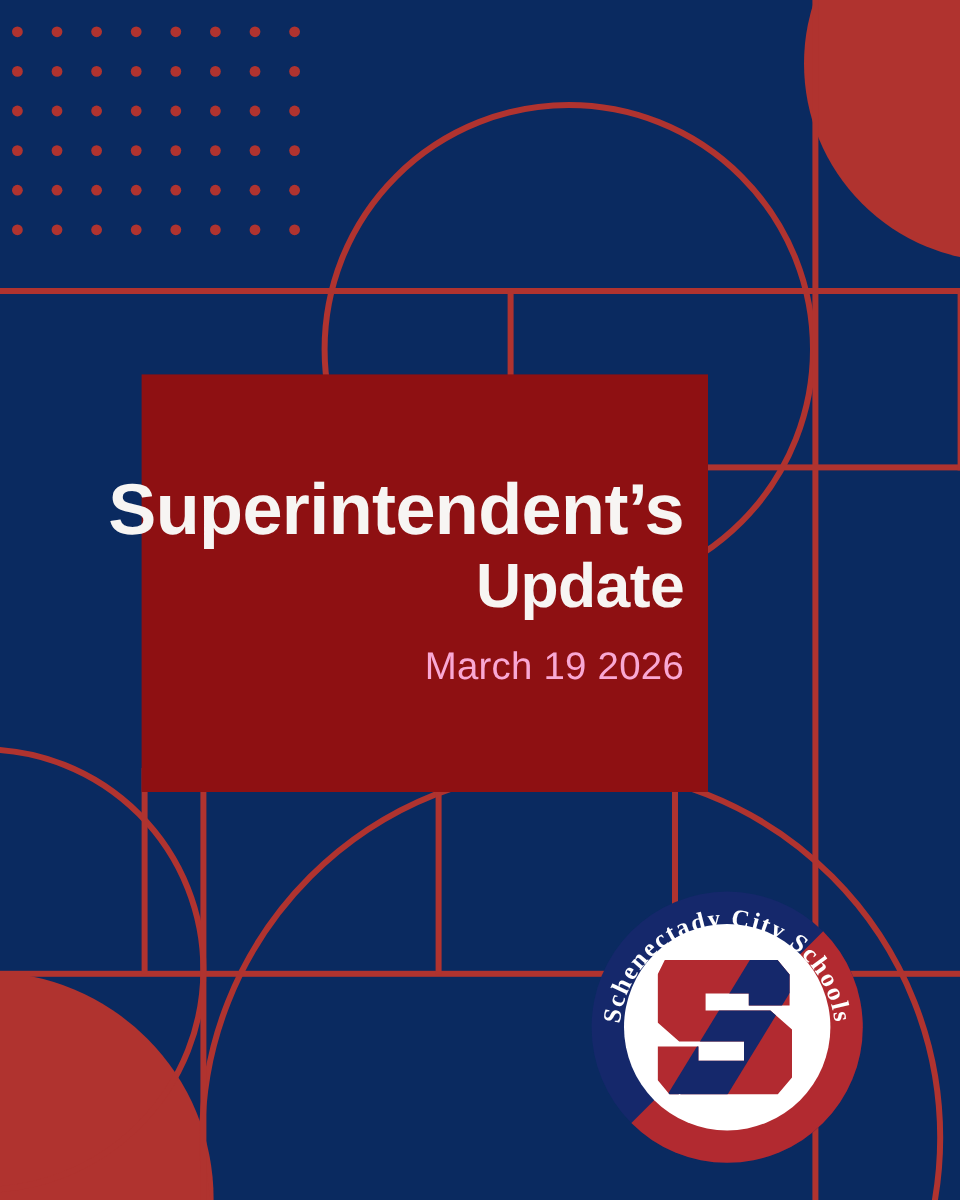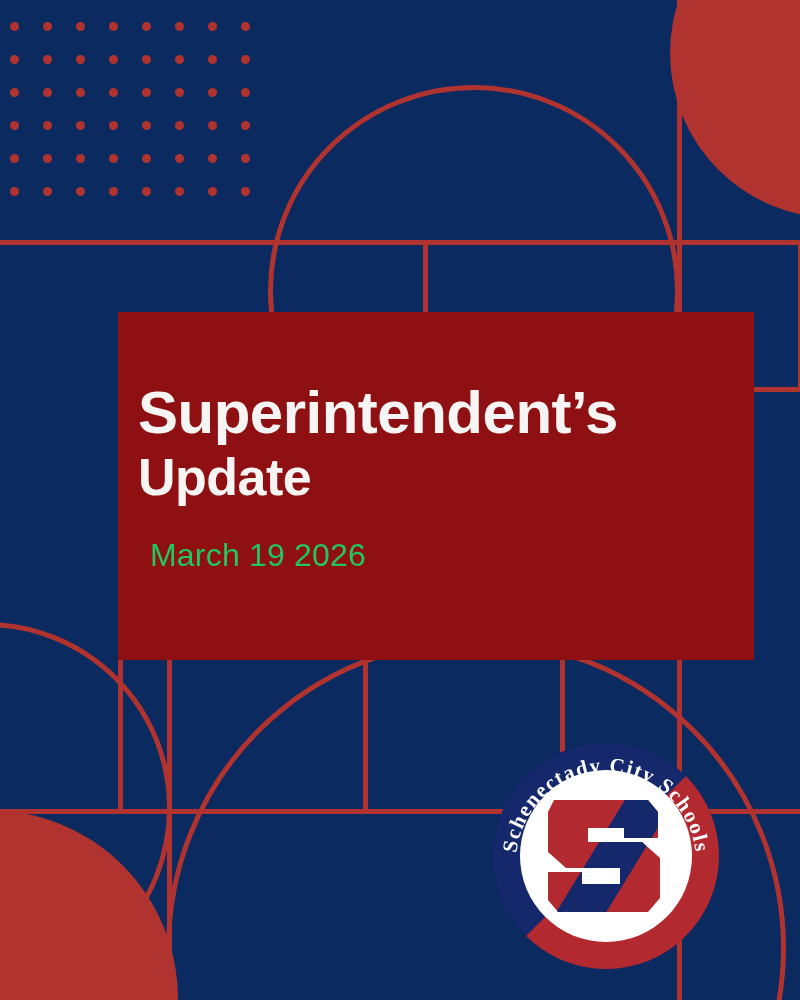--- a/index.html
+++ b/index.html
@@ -129,26 +129,26 @@
     width: 200px;
     height: 152px;
     border-right: 5px solid #b0332f;
     box-sizing: border-box;
   }
   
   .headline-card {
     position: absolute;
     left: 118px;
     top: 312px;
-    width: 636px;
+    width: 472px;
     height: 348px;
     background: #8e1012;
     display: flex;
     flex-direction: column;
-    align-items: flex-start;
+    align-items: flex-end;
     justify-content: center;
     text-align: center;
     box-sizing: border-box;
     padding: 24px 20px 30px;
   }
   .title-line1 {
     color: #f7f5f3;
     font-size: 60px;
     font-weight: 700;
     letter-spacing: -0.5px;
@@ -158,26 +158,26 @@
   }
   .title-line2 {
     color: #f7f5f3;
     font-size: 52px;
     font-weight: 700;
     letter-spacing: -0.5px;
     line-height: 1.05;
     margin: 0 0 22px 0;
   }
   .subtitle {
-    color: #22c55e;
+    color: #f9a8d4;
     font-size: 32px;
     font-weight: 400;
     letter-spacing: 0.2px;
     line-height: 1.1;
-    margin: 12px;
+    margin: 0;
   }
   
   .logo {
     position: absolute;
     left: 492px;
     top: 742px;
     width: 228px;
     height: 228px;
   }
   .logo svg { display: block; width: 228px; height: 228px; }

